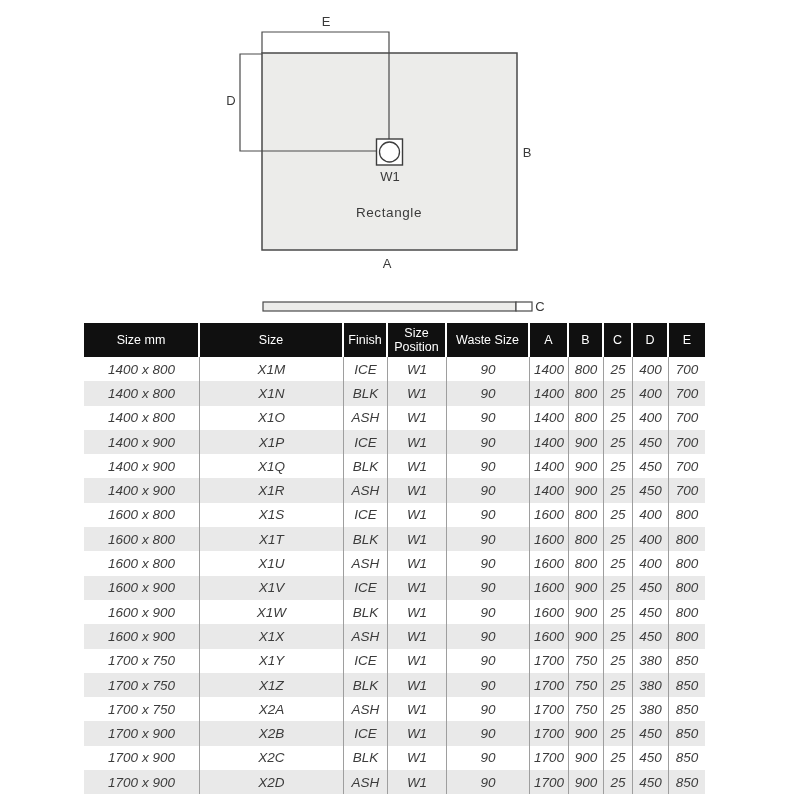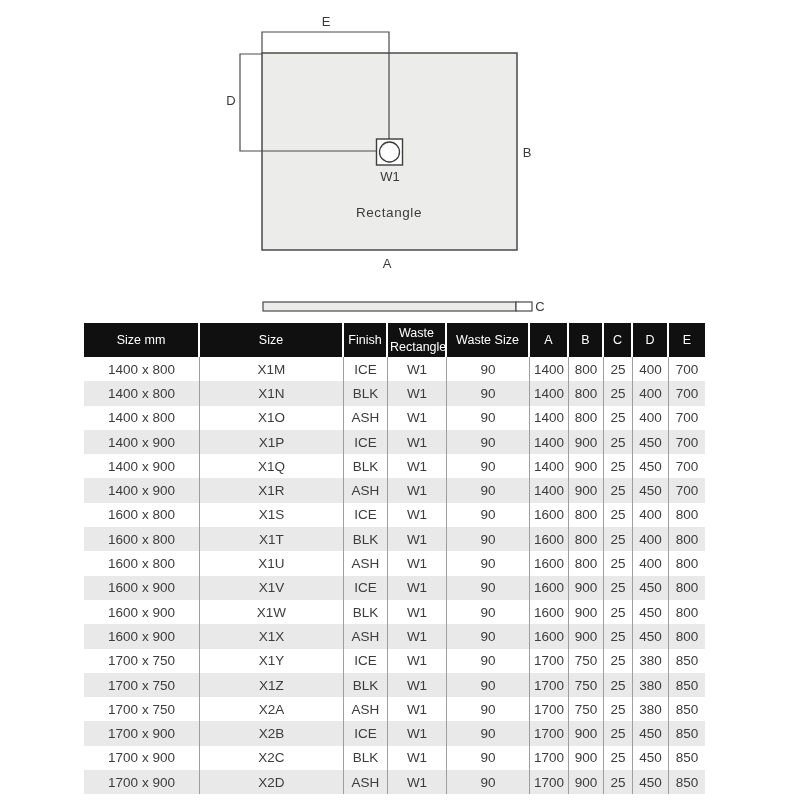--- a/index.html
+++ b/index.html
@@ -44,21 +44,21 @@
     padding: 0 1px;
     text-align: center;
     vertical-align: middle;
     font-size: 13.5px;
     color: #3c3c3c;
     border-right: 1px solid #9e9e9e;
     white-space: nowrap;
     overflow: hidden;
   }
   table.spec-table td:last-child { border-right: none; }
-  table.spec-table tbody tr { background: #ffffff; }
+  table.spec-table tbody tr { background: #ffffff; font-style: italic; }
   table.spec-table tbody tr:nth-child(even) { background: #e9e9e9; }
 </style>
 </head>
 <body>
 
 <svg class="diagram-svg" width="800" height="320" viewBox="0 0 800 320">
 
   <rect x="262" y="53" width="255" height="197" fill="#ececea" stroke="#4a4a4a" stroke-width="1.5"></rect>
 
   <polyline points="262,53 262,32 389,32 389,152" fill="none" stroke="#4a4a4a" stroke-width="1.2"></polyline>
@@ -91,21 +91,21 @@
     <col style="width:35px">
       <col style="width:29px">
       <col style="width:36px">
       <col style="width:36px">
   </colgroup>
   <thead>
     <tr>
         <th>Size mm</th>
         <th>Size</th>
         <th>Finish</th>
-        <th>Waste Rectangle</th>
+        <th>Size Position</th>
         <th>Waste Size</th>
         <th>A</th>
         <th>B</th>
         <th>C</th>
         <th>D</th>
         <th>E</th>
       </tr>
   </thead>
   <tbody>
       <tr>

